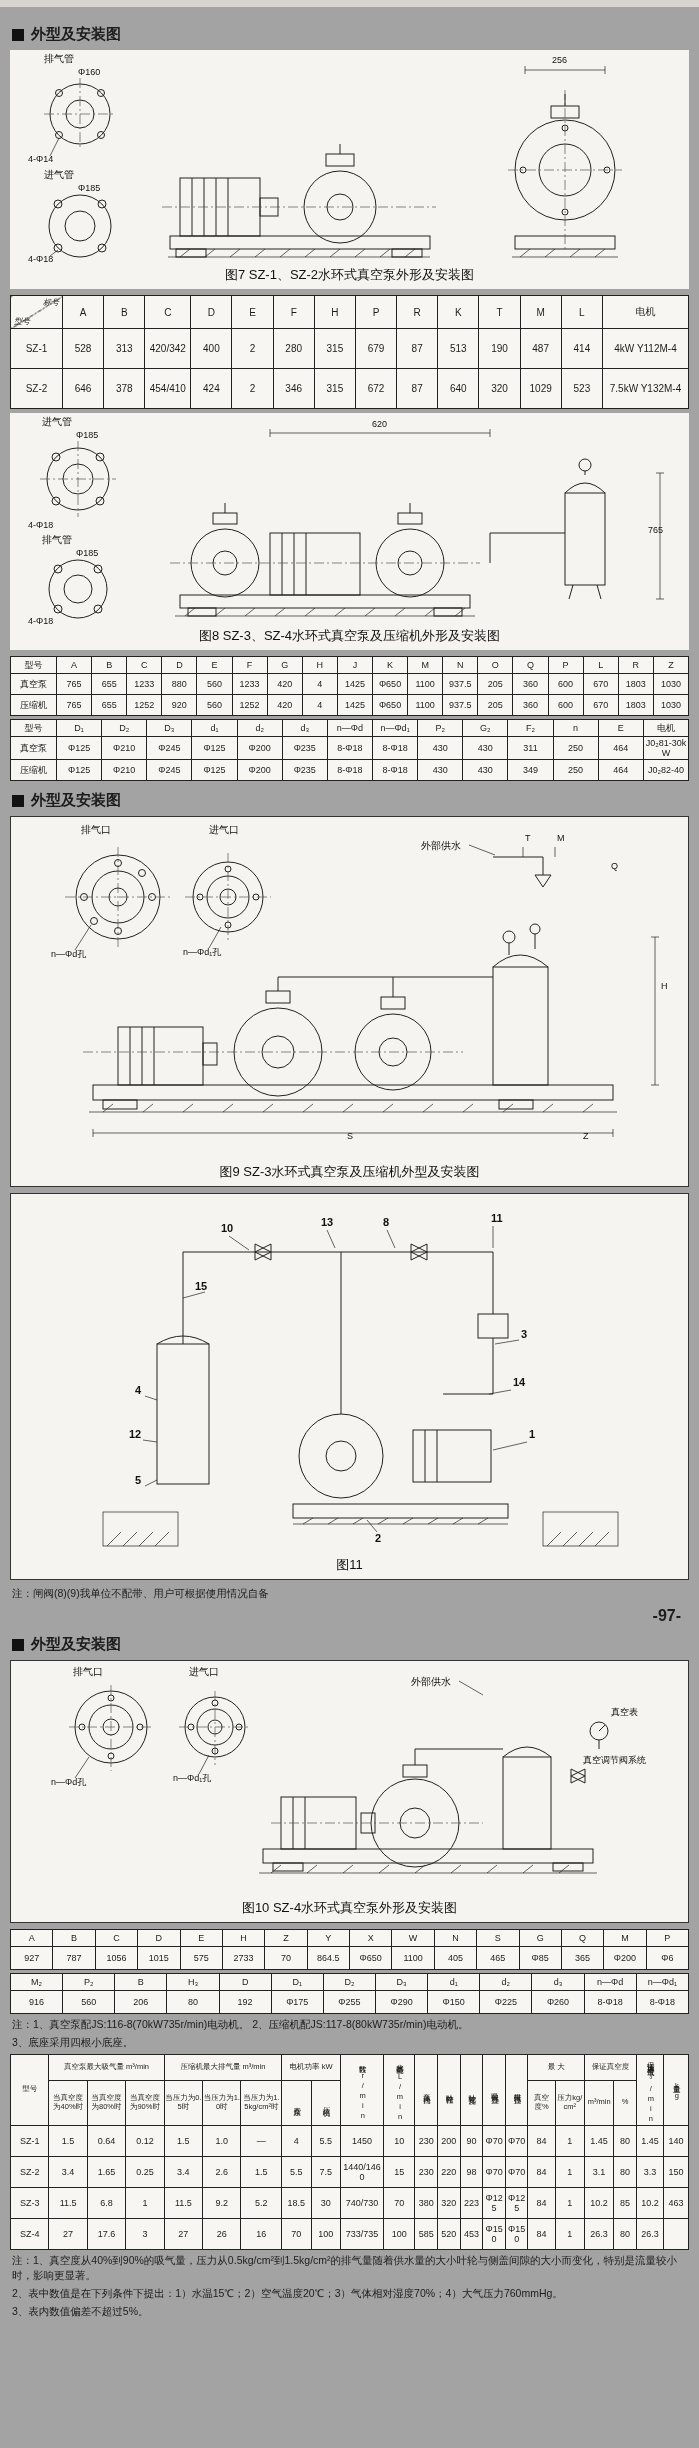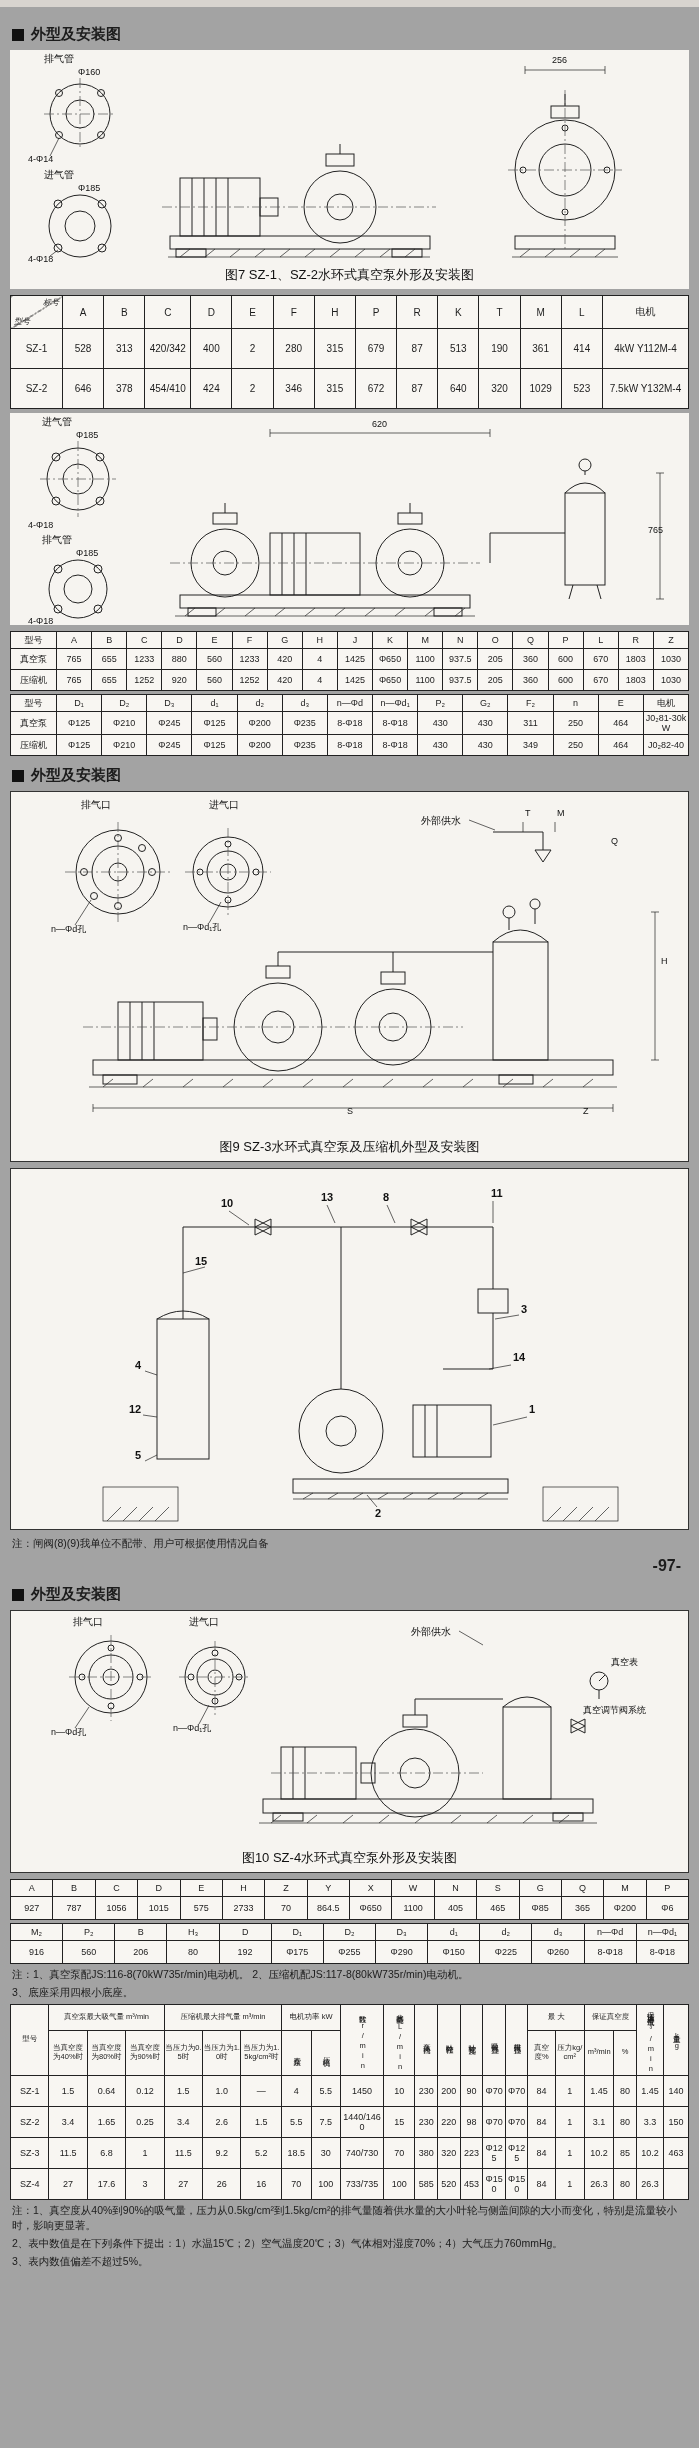--- a/index.html
+++ b/index.html
@@ -158,21 +158,21 @@
           <td>313</td>
           <td>420/342</td>
           <td>400</td>
           <td>2</td>
           <td>280</td>
           <td>315</td>
           <td>679</td>
           <td>87</td>
           <td>513</td>
           <td>190</td>
-          <td>361</td>
+          <td>487</td>
           <td>414</td>
           <td>4kW Y112M-4</td>
         </tr>
         <tr>
           <td>SZ-2</td>
           <td>646</td>
           <td>378</td>
           <td>454/410</td>
           <td>424</td>
           <td>2</td>
@@ -242,20 +242,21 @@
         <rect x="545" y="80" width="40" height="92"></rect>
         <circle cx="565" cy="52" r="6"></circle>
           <line x1="565" y1="58" x2="565" y2="62"></line>
         <line x1="553" y1="172" x2="549" y2="186"></line>
           <line x1="577" y1="172" x2="581" y2="186"></line>
         <path d="M545 120 H470 V150"></path>
       </g>
       <text x="628" y="120" class="t9">765</text>
       <path d="M640 60 V186 M636 60 H644 M636 186 H644" class="th"></path>
     </svg>
+    <div class="fig-caption">图8 SZ-3、SZ-4水环式真空泵及压缩机外形及安装图</div>
   </div>
 
   <table class="t2">
     <colgroup>
         <col style="width:46px">
       </colgroup>
     <thead>
         <tr>
           <th>型号</th>
           <th>A</th>
@@ -512,20 +513,21 @@
         <line x1="504" y1="248" x2="470" y2="256" class="th"></line>
       <text x="112" y="200" class="co">4</text>
         <line x1="122" y1="202" x2="134" y2="206" class="th"></line>
       <text x="106" y="244" class="co">12</text>
         <line x1="120" y1="246" x2="134" y2="248" class="th"></line>
       <text x="112" y="290" class="co">5</text>
         <line x1="122" y1="292" x2="134" y2="286" class="th"></line>
       <text x="352" y="348" class="co">2</text>
         <line x1="354" y1="338" x2="344" y2="326" class="th"></line>
     </svg>
+    <div class="fig-caption">图11</div>
   </div>
 
   <div class="note">注：闸阀(8)(9)我单位不配带、用户可根据使用情况自备</div>
   <div class="page-num">-97-</div>
 
   <div class="sec-header">
     <span class="bullet"></span>
     <span>外型及安装图</span>
   </div>
 

